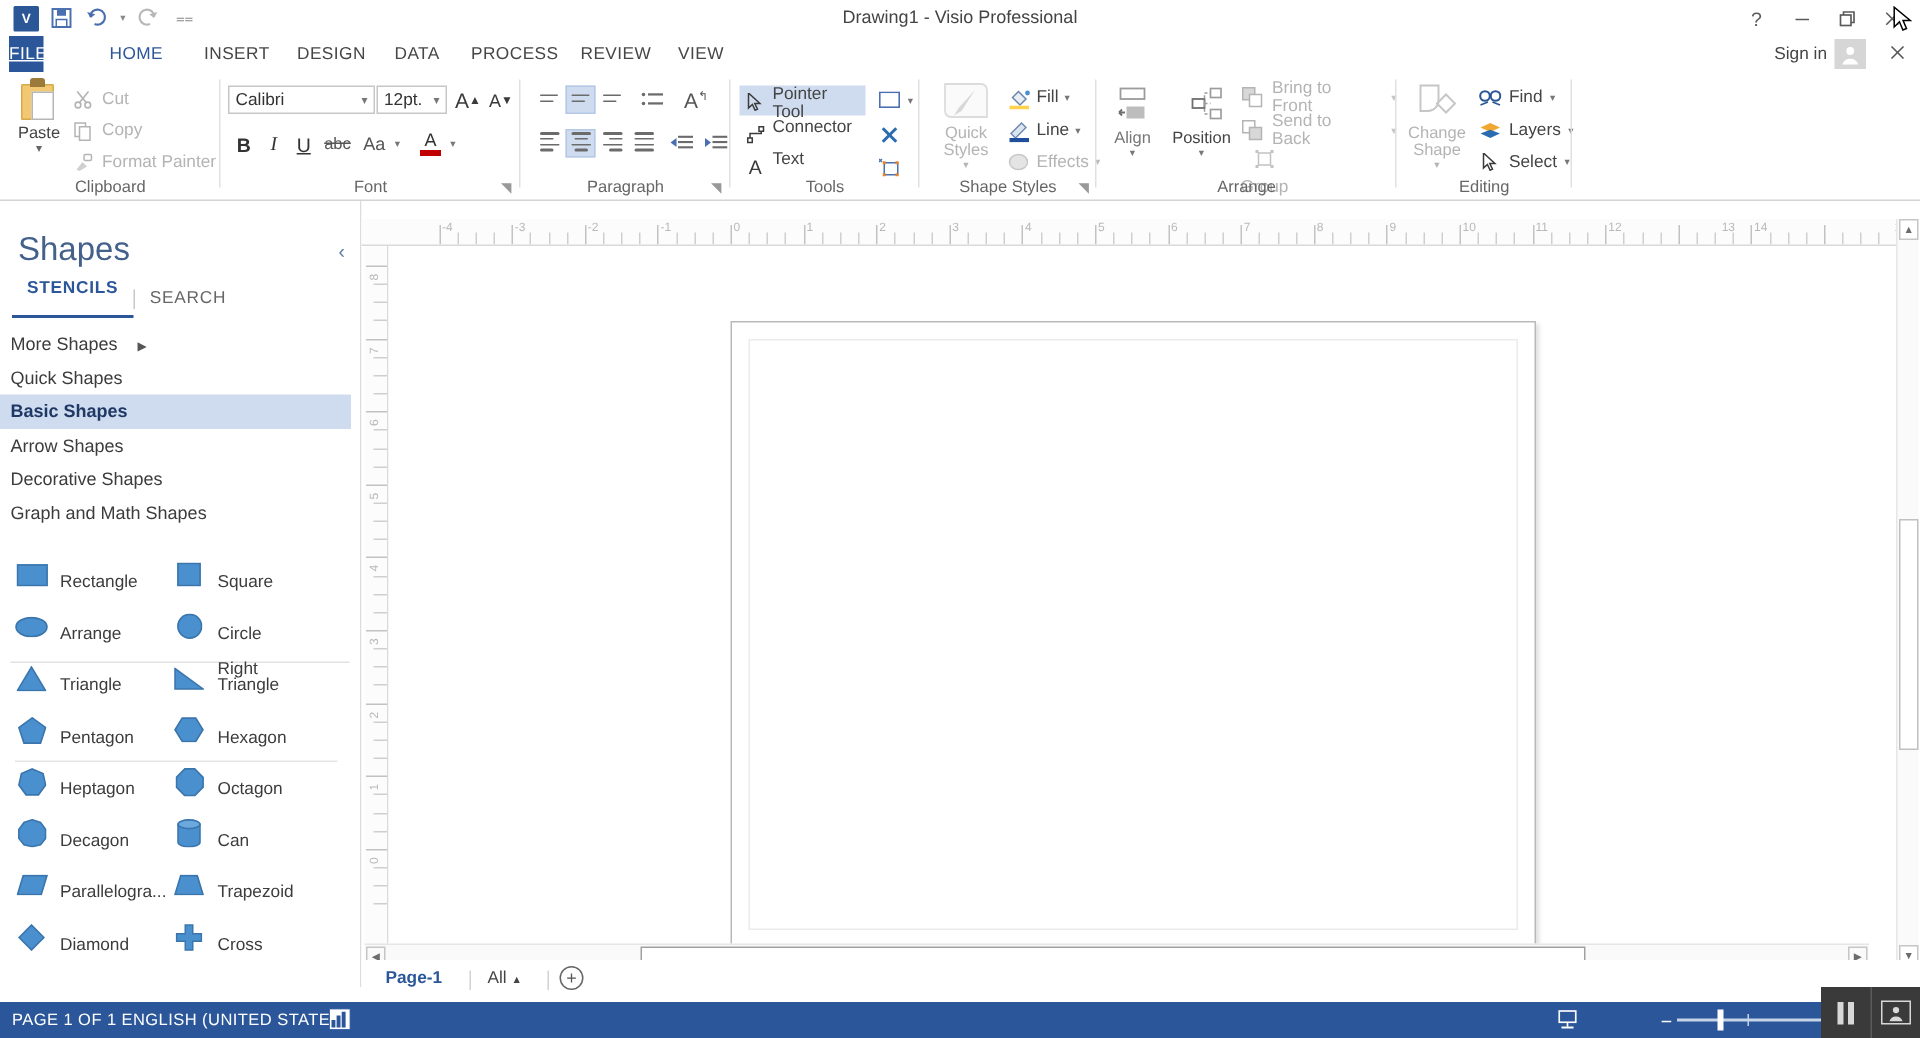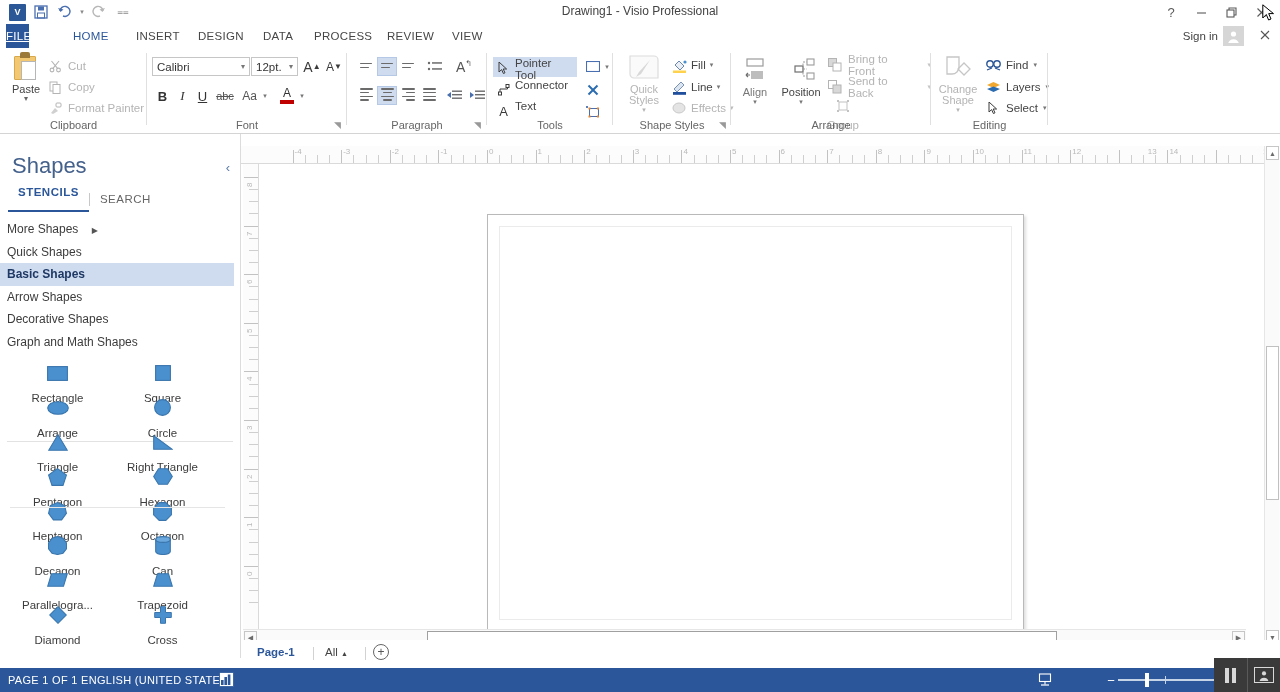--- a/index.html
+++ b/index.html
@@ -89,21 +89,21 @@
   .stencil-tabs { position:absolute; left:8px; top:52px; display:flex; align-items:center; gap:0; }
   .st-tab { font-size:11.5px; letter-spacing:.5px; padding:0 10px; color:#666; }
   .st-tab.active { color:#2b579a; font-weight:bold; border-bottom:2px solid #2b579a; padding-bottom:12px; }
   .st-div { width:1px; height:13px; background:#c8c8c8; }
   .stencil-list { position:absolute; left:0; top:84px; width:241px; }
   .st-row { height:22.5px; line-height:22.5px; padding-left:7px; font-size:12px; color:#3c3c3c; }
   .st-row.sel { background:#cfdcf0; font-weight:bold; color:#1f3864; width:234px; }
   .st-sep { position:absolute; left:7px; top:223px; width:226px; height:1px; background:#e2e2e2; }
   .shape-grid { position:absolute; left:0; top:232px; width:241px; }
   .sh-row { display:flex; height:34.5px; align-items:center; }
-  .sh-cell { width:105px; display:flex; align-items:center; gap:8px; padding-left:10px;flex-direction:column; }
+  .sh-cell { width:105px; display:flex; align-items:flex-end; gap:8px; padding-left:10px; }
   .sh-cell .lbl { font-size:11.5px; color:#3c3c3c; line-height:12px; }
   .sh-ico { width:22px; height:22px; flex:0 0 22px; display:flex; align-items:center; justify-content:center; }
   .grid-sep { position:absolute; left:10px; top:141px; width:215px; height:1px; background:#e5e5e5; }
 
   
   .draw-area { position:absolute; left:241px; top:134px; width:1039px; height:524px; background:#fff; }
   .ruler-h { position:absolute; left:0; top:12px; width:1024px; height:18px; background:#fcfcfc; border-bottom:1px solid #dadada; overflow:hidden; }
   .ruler-v { position:absolute; left:2px; top:30px; width:16px; height:480px; background:#fcfcfc; border-right:1px solid #dadada; overflow:hidden; }
   .corner { position:absolute; left:2px; top:12px; width:16px; height:18px; background:#fcfcfc; border-right:1px solid #dadada; border-bottom:1px solid #dadada; }
   .rtick { position:absolute; top:9px; width:1px; height:8px; background:#cfcfcf; }

